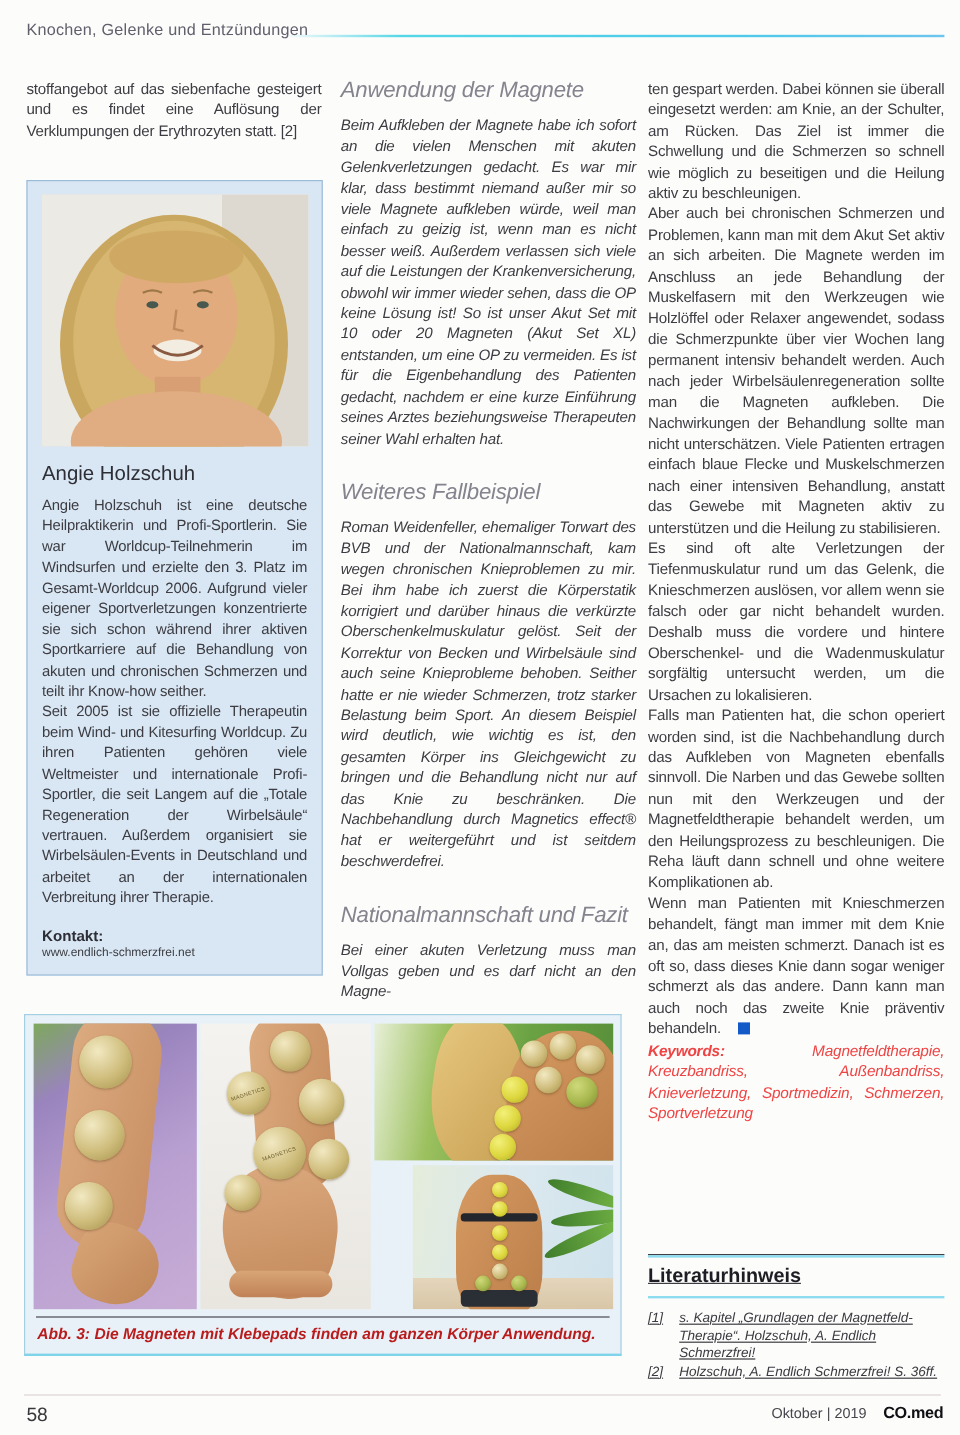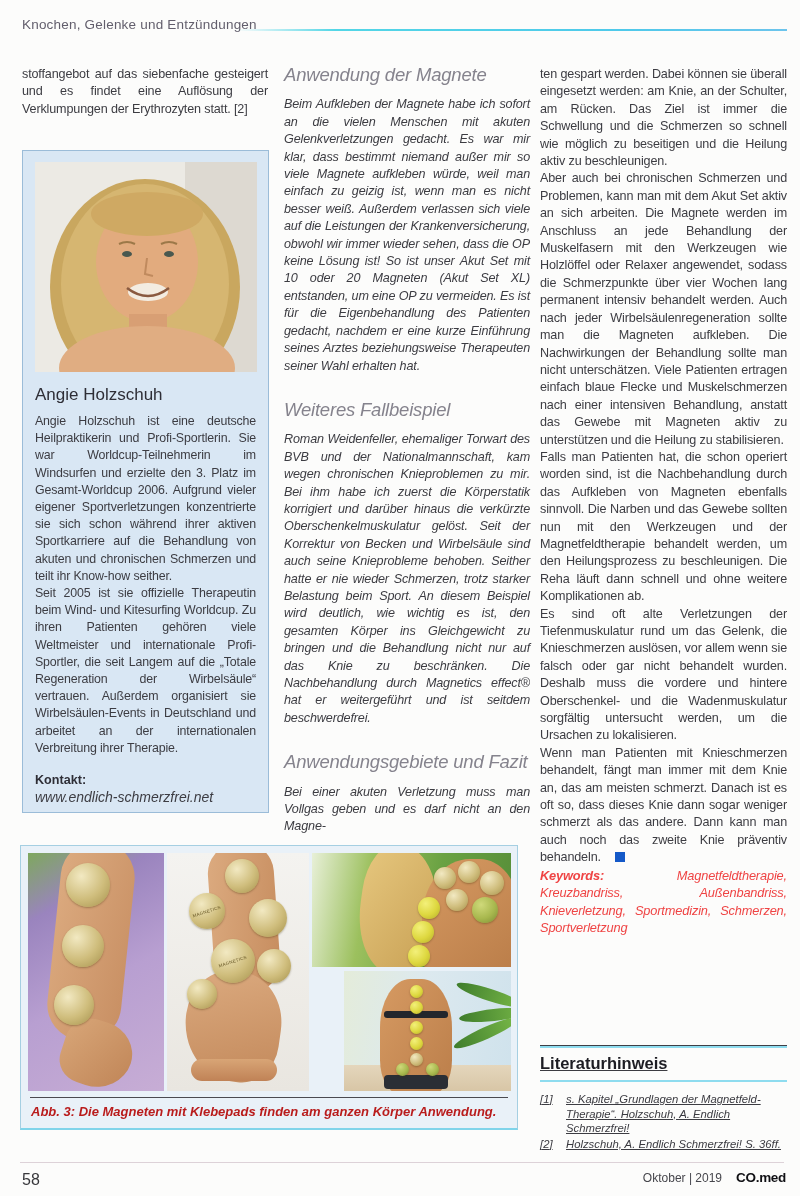--- a/index.html
+++ b/index.html
@@ -38,21 +38,21 @@
   .profile-card{
     position:absolute;left:22px;top:150px;width:247px;height:663px;
     box-sizing:border-box;background:#d9e7f4;border:1px solid #9bbcd8;
     padding:11px 12px;overflow:hidden;
   }
   .profile-photo{display:block;width:222px;height:210px;background:#e6e3dc;}
   .profile-name{font-size:17px;color:#2e2e36;margin:13px 0 8px 0;font-weight:400;}
   .profile-bio{font-size:12.4px;line-height:17.2px;letter-spacing:-.15px;text-align:justify;hyphens:auto;-webkit-hyphens:auto;}
   .profile-bio p{margin:0;}
   .contact-label{font-weight:bold;margin-top:16px;font-size:12.6px;color:#2e2e36;}
-  .contact-url{font-size:14px;margin-top:2px;font-style:italic;}
+  .contact-url{font-size:10px;margin-top:2px;}
   
   .endmark{
     display:inline-block;width:10px;height:10px;background:#1459c8;
     margin-left:14px;vertical-align:baseline;transform:translateY(1px);
   }
   
   .keywords{margin-top:40px;font-style:italic;font-size:12.8px;line-height:17.6px;text-align:justify;color:#ef4444;}
   .keywords .kw-label{font-weight:bold;}
   
   .literature{position:absolute;left:540px;top:1045px;width:247px;text-decoration:underline;}
@@ -164,30 +164,30 @@
   <div id="col2" class="col body-text">
     <div class="sec">
       <h2 class="sec-heading">Anwendung der Magnete</h2>
       <p>Beim Aufkleben der Magnete habe ich sofort an die vielen Menschen mit akuten Gelenkverletzungen gedacht. Es war mir klar, dass bestimmt niemand außer mir so viele Magnete aufkleben würde, weil man einfach zu geizig ist, wenn man es nicht besser weiß. Außerdem verlassen sich viele auf die Leistungen der Krankenversicherung, obwohl wir immer wieder sehen, dass die OP keine Lösung ist! So ist unser Akut Set mit 10 oder 20 Magneten (Akut Set XL) entstanden, um eine OP zu vermeiden. Es ist für die Eigenbehandlung des Patienten gedacht, nachdem er eine kurze Einführung seines Arztes beziehungsweise Therapeuten seiner Wahl erhalten hat.</p>
     </div>
     <div class="sec">
       <h2 class="sec-heading">Weiteres Fallbeispiel</h2>
       <p>Roman Weidenfeller, ehemaliger Torwart des BVB und der Nationalmannschaft, kam wegen chronischen Knieproblemen zu mir. Bei ihm habe ich zuerst die Körperstatik korrigiert und darüber hinaus die verkürzte Oberschenkelmuskulatur gelöst. Seit der Korrektur von Becken und Wirbelsäule sind auch seine Knieprobleme behoben. Seither hatte er nie wieder Schmerzen, trotz starker Belastung beim Sport. An diesem Beispiel wird deutlich, wie wichtig es ist, den gesamten Körper ins Gleichgewicht zu bringen und die Behandlung nicht nur auf das Knie zu beschränken. Die Nachbehandlung durch Magnetics effect® hat er weitergeführt und ist seitdem beschwerdefrei.</p>
     </div>
     <div class="sec">
-      <h2 class="sec-heading">Anwendungsgebiete und Fazit</h2>
+      <h2 class="sec-heading">Nationalmannschaft und Fazit</h2>
       <p>Bei einer akuten Verletzung muss man Vollgas geben und es darf nicht an den Magne-</p>
     </div>
   </div>
 
   <div id="col3" class="col body-text">
     <p>ten gespart werden. Dabei können sie überall eingesetzt werden: am Knie, an der Schulter, am Rücken. Das Ziel ist immer die Schwellung und die Schmerzen so schnell wie möglich zu beseitigen und die Heilung aktiv zu beschleunigen.</p>
     <p>Aber auch bei chronischen Schmerzen und Problemen, kann man mit dem Akut Set aktiv an sich arbeiten. Die Magnete werden im Anschluss an jede Behandlung der Muskelfasern mit den Werkzeugen wie Holzlöffel oder Relaxer angewendet, sodass die Schmerzpunkte über vier Wochen lang permanent intensiv behandelt werden. Auch nach jeder Wirbelsäulenregeneration sollte man die Magneten aufkleben. Die Nachwirkungen der Behandlung sollte man nicht unterschätzen. Viele Patienten ertragen einfach blaue Flecke und Muskelschmerzen nach einer intensiven Behandlung, anstatt das Gewebe mit Magneten aktiv zu unterstützen und die Heilung zu stabilisieren.</p>
+    <p>Es sind oft alte Verletzungen der Tiefenmuskulatur rund um das Gelenk, die Knieschmerzen auslösen, vor allem wenn sie falsch oder gar nicht behandelt wurden. Deshalb muss die vordere und hintere Oberschenkel- und die Wadenmuskulatur sorgfältig untersucht werden, um die Ursachen zu lokalisieren.</p>
     <p>Falls man Patienten hat, die schon operiert worden sind, ist die Nachbehandlung durch das Aufkleben von Magneten ebenfalls sinnvoll. Die Narben und das Gewebe sollten nun mit den Werkzeugen und der Magnetfeldtherapie behandelt werden, um den Heilungsprozess zu beschleunigen. Die Reha läuft dann schnell und ohne weitere Komplikationen ab.</p>
-    <p>Es sind oft alte Verletzungen der Tiefenmuskulatur rund um das Gelenk, die Knieschmerzen auslösen, vor allem wenn sie falsch oder gar nicht behandelt wurden. Deshalb muss die vordere und hintere Oberschenkel- und die Wadenmuskulatur sorgfältig untersucht werden, um die Ursachen zu lokalisieren.</p>
     <p><span>Wenn man Patienten mit Knieschmerzen behandelt, fängt man immer mit dem Knie an, das am meisten schmerzt. Danach ist es oft so, dass dieses Knie dann sogar weniger schmerzt als das andere. Dann kann man auch noch das zweite Knie präventiv behandeln.</span><span class="endmark"></span></p>
     <p class="keywords"><span class="kw-label">Keywords:</span> <span>Magnetfeldtherapie, Kreuzbandriss, Außenbandriss, Knieverletzung, Sportmedizin, Schmerzen, Sportverletzung</span></p>
   </div>
 
   <div class="figure-box">
     <div class="fig-photos">
 
       <div class="panel p1">
         <div class="arm"></div>
         <div class="hand"></div>

